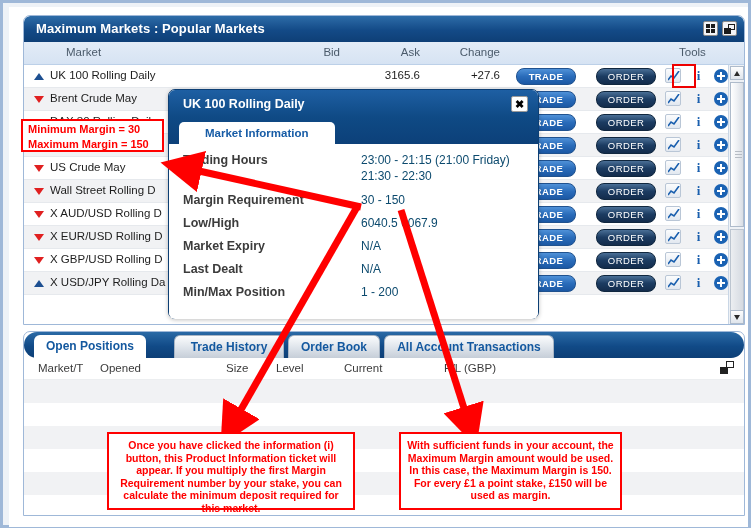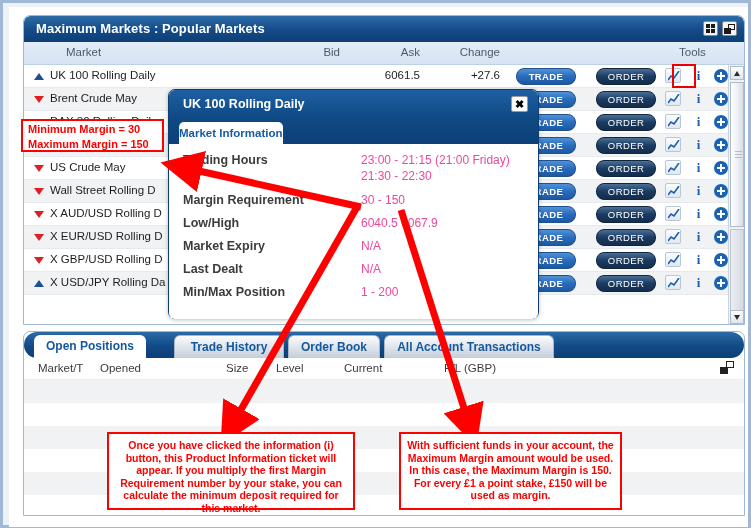--- a/index.html
+++ b/index.html
@@ -208,41 +208,41 @@
   }
   .dlg-close {
     position: absolute; right: 10px; top: 6px;
     width: 17px; height: 16px;
     background: #ffffff; border: 1px solid #9a9a9a; border-radius: 2px;
     color: #000000; font-size: 11px; font-weight: bold;
     text-align: center; line-height: 15px;
   }
   .dlg-tab {
     position: absolute; left: 10px; bottom: 0;
-    height: 22px; padding: 0 0;
+    height: 22px; padding: 0 26px;
     background: #ffffff;
     border-radius: 5px 5px 0 0;
     color: #175ca6; font-size: 11.5px; font-weight: bold;
     line-height: 22px;
   }
   .dlg-body {
     position: relative;
     height: 175px;
     background: #ffffff;
     border-radius: 0 0 6px 6px;
     padding: 9px 0 0 0;
   }
   .info-row { position: relative; height: 23px; }
   .info-label {
     position: absolute; left: 14px; top: 0;
     font-size: 12.5px; color: #3c3c3c; font-weight: bold;
   }
   .info-value {
     position: absolute; left: 192px; top: 0;
-    font-size: 12px; color: #ec4899;
+    font-size: 12px; color: #0c4a6e;
   }
   .info-value.sub { top: 16px; }
 
   
   .panel2 {
     position: absolute;
     left: 14px; top: 324px; width: 722px; height: 185px;
     background: #ffffff;
     border: 1px solid #9fb8d8;
     border-radius: 7px 7px 0 0;
@@ -357,21 +357,21 @@
           <span style="left:330px;width:66px;text-align:right">Ask</span>
           <span style="left:410px;width:66px;text-align:right">Change</span>
           <span style="left:655px">Tools</span>
         </div>
 
         <div class="rows" id="rowlist">
             <div class="mrow white">
               <div class="arrow-up"></div>
               <div class="mname">UK 100 Rolling Daily</div>
               <div class="mbid">6060.5</div>
-              <div class="mask">6061.5</div>
+              <div class="mask">3165.6</div>
               <div class="mchg">+27.6</div>
               <div class="btn-trade">TRADE</div>
               <div class="btn-order">ORDER</div>
               <div class="tool-chart">
                 <svg width="12" height="11" viewBox="0 0 12 11">
                   <polyline points="0,9 3,5 6,7 11,0" fill="none" stroke="#1a5fae" stroke-width="1.6"></polyline>
                 </svg>
               </div>
               <div class="tool-info">i</div>
               <div class="tool-plus"></div>

